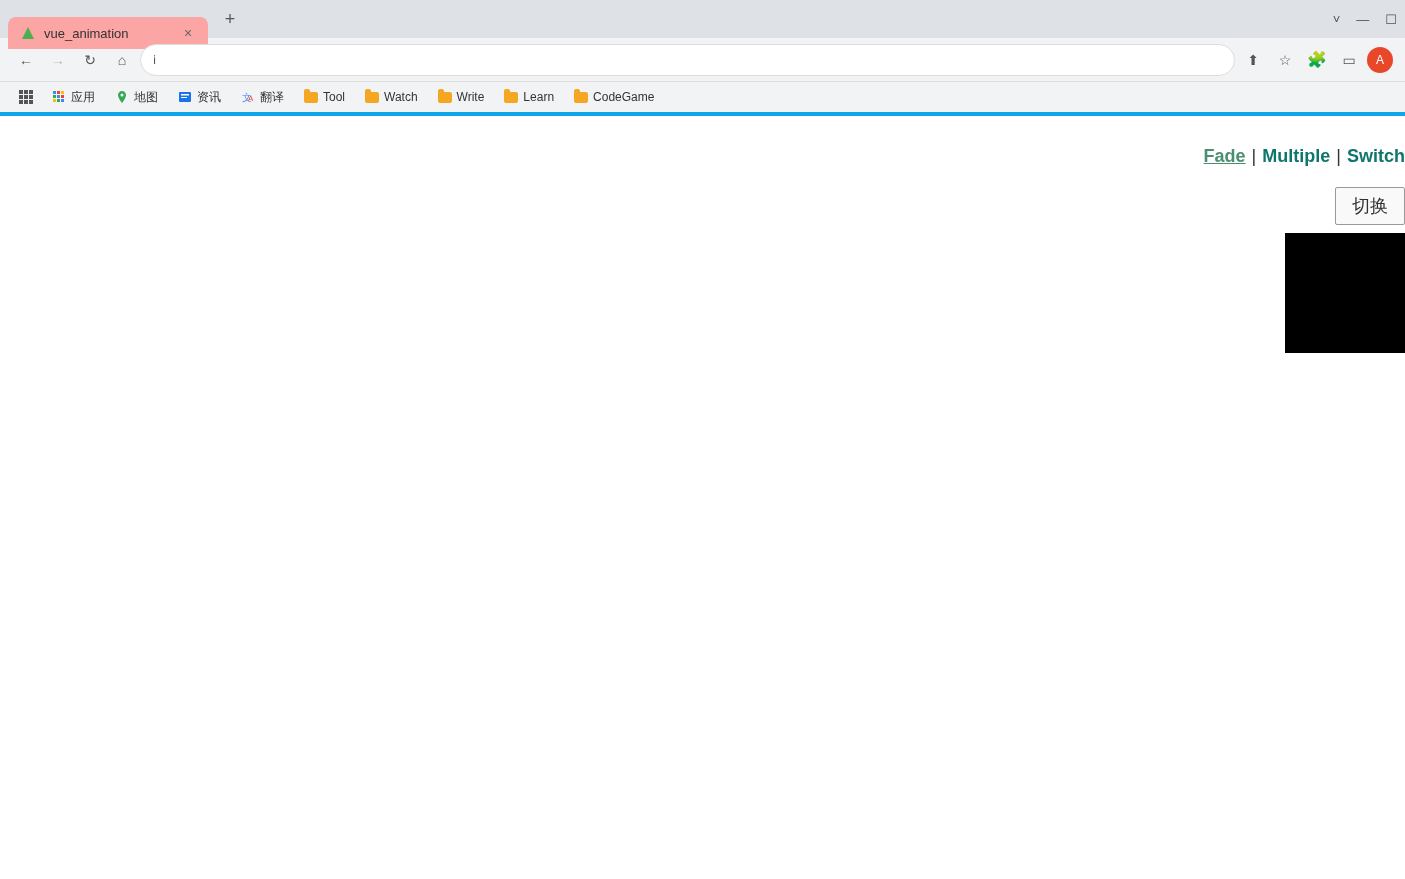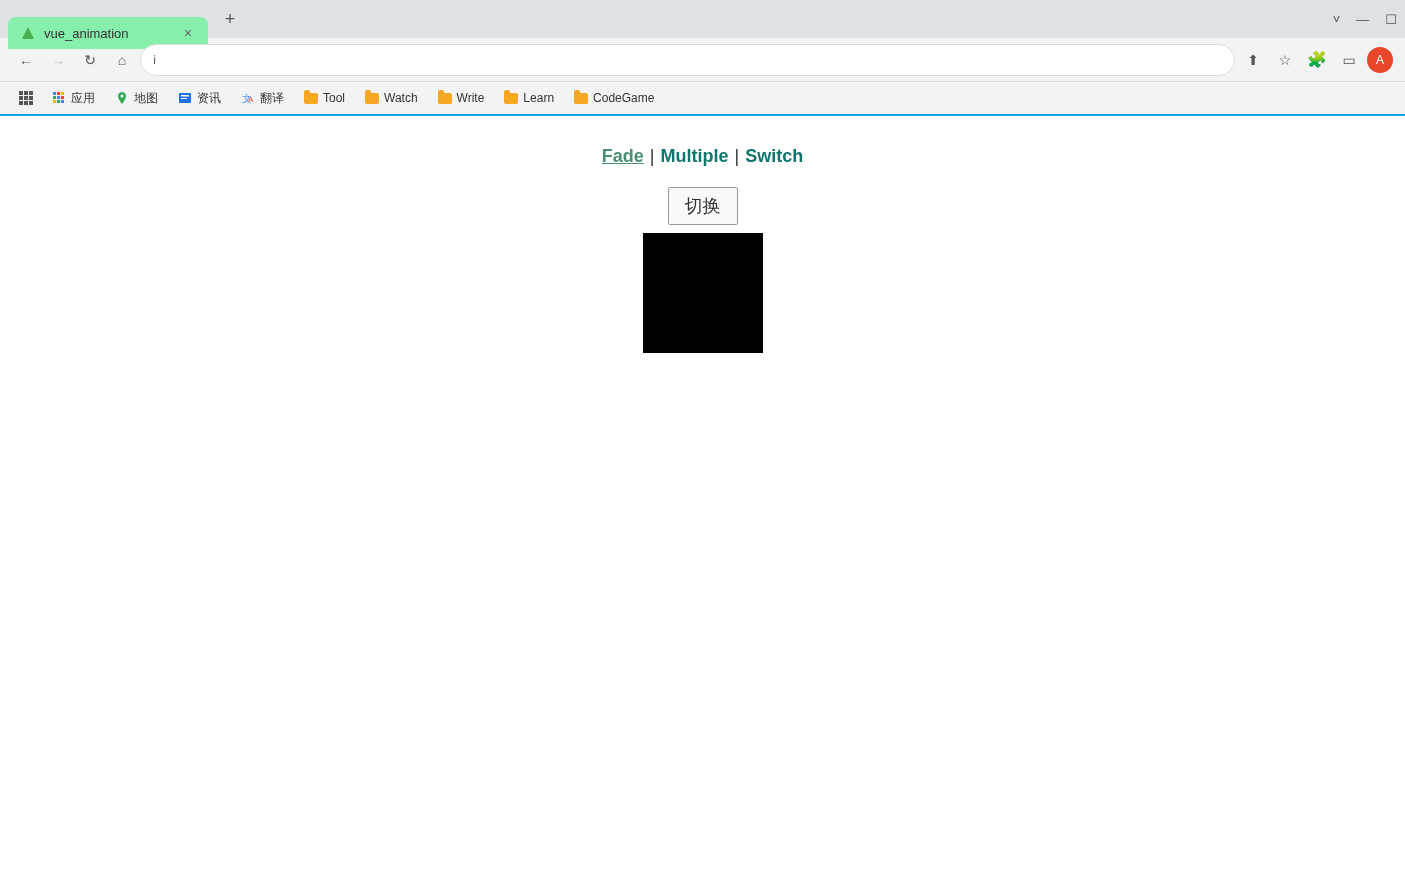--- a/index.html
+++ b/index.html
@@ -10,21 +10,21 @@
       display: flex;
       align-items: center;
       background: #dee1e6;
       height: 38px;
       padding: 0 8px;
       gap: 8px;
     }
     .tab {
       display: flex;
       align-items: center;
-      background: #86efac;
+      background: #fca5a5;
       border-radius: 8px 8px 0 0;
       padding: 0 12px;
       height: 32px;
       gap: 8px;
       font-size: 13px;
       color: #333;
       min-width: 200px;
       margin-top: 28px;
     }
     .tab-favicon {
@@ -132,21 +132,21 @@
     }
 
     
     .bookmarks-bar {
       display: flex;
       align-items: center;
       background: #f1f3f4;
       height: 34px;
       padding: 0 12px;
       gap: 4px;
-      border-bottom: 2px solid #0ea5e9;
+      border-bottom: 4px solid #0ea5e9;
     }
     .bookmark-item {
       display: flex;
       align-items: center;
       gap: 5px;
       padding: 3px 8px;
       border-radius: 4px;
       cursor: pointer;
       font-size: 12px;
       color: #333;
@@ -167,21 +167,21 @@
       cursor: pointer;
       border-radius: 4px;
     }
 
     
     .page-content {
       background: #fff;
       height: calc(879px - 38px - 44px - 34px);
       display: flex;
       flex-direction: column;
-      align-items: center;
+      align-items: flex-end;
       padding-top: 30px;
     }
 
     
     .page-nav {
       display: flex;
       align-items: center;
       gap: 6px;
       font-size: 18px;
       margin-bottom: 20px;

